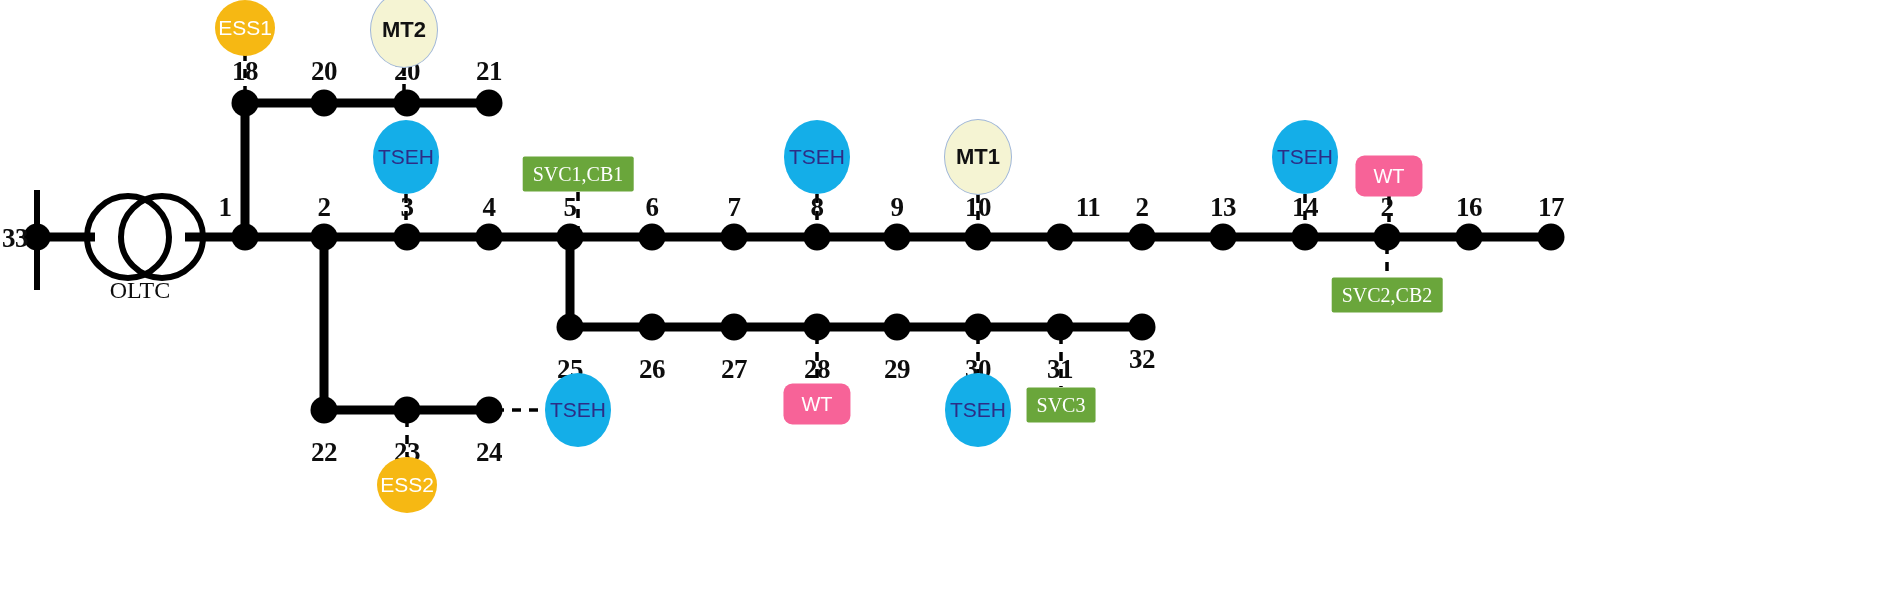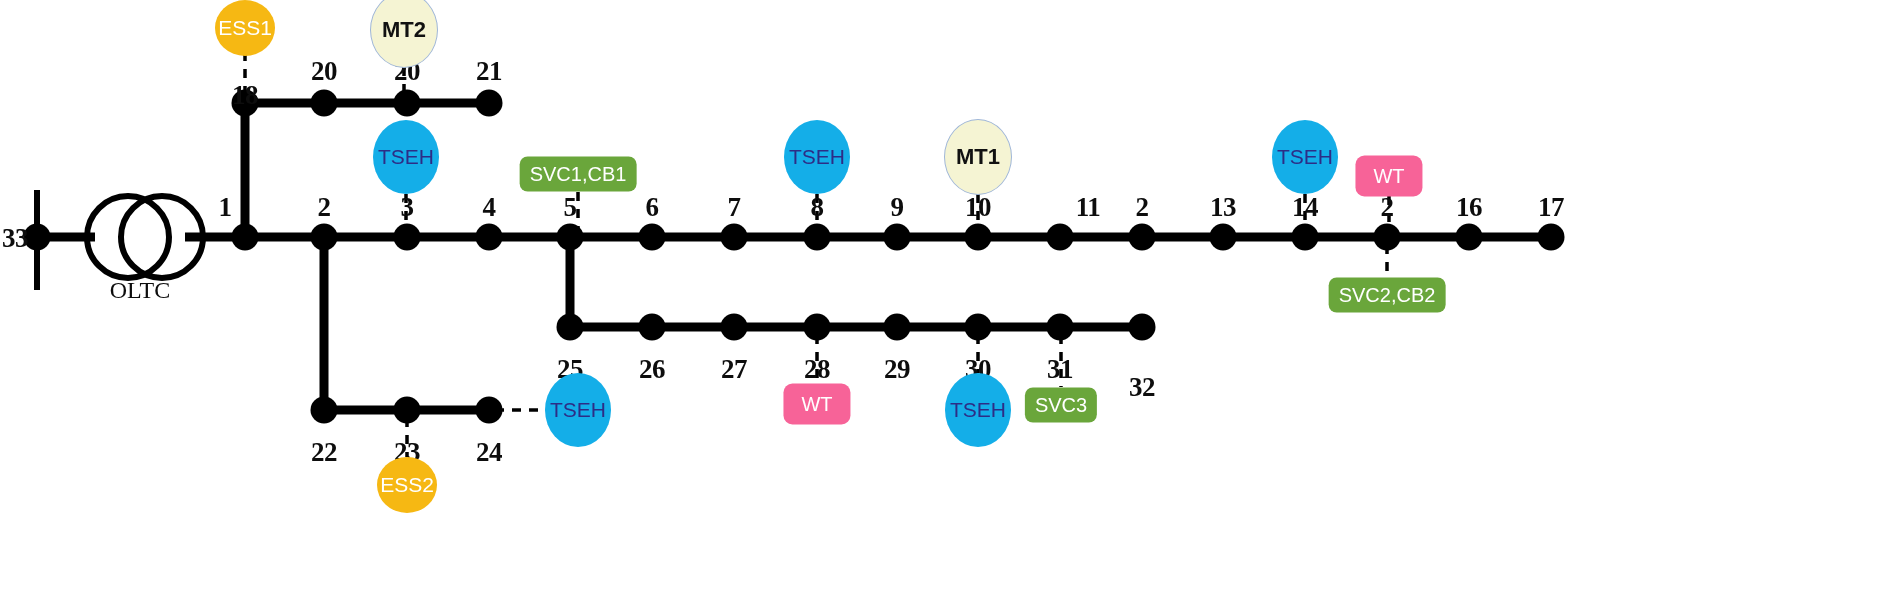--- a/index.html
+++ b/index.html
@@ -17,22 +17,22 @@
        font-family:"Liberation Sans",sans-serif;white-space:nowrap;}
   .dev-tseh{width:66px;height:74px;border-radius:50%;background:#14AEE8;
        color:#2d2d86;font-size:21px;font-weight:normal;}
   .dev-ess{width:60px;height:56px;border-radius:50%;background:#F6B813;
        color:#ffffff;font-size:21px;}
   .dev-mt{width:66px;height:74px;border-radius:50%;background:#F5F4D3;
        border:1.5px solid #9fb6d8;color:#111111;font-size:22px;font-weight:bold;}
   .dev-wt{background:#F76398;color:#ffffff;font-size:20px;
        padding:9px 18px;border-radius:9px;}
   .dev-svc{background:#6AA63B;color:#ffffff;font-size:20px;
-       padding:6px 10px;border-radius:8px;
-       font-family:Liberation Sans, sans-serif;}
+       padding:6px 10px;border-radius:2px;
+       font-family:Liberation Serif, serif;}
 </style>
 </head>
 <body>
 
 <div id="stage">
 
   <svg id="wires" viewBox="0 0 1900 616" xmlns="http://www.w3.org/2000/svg">
     <g id="solid-lines">
         <line x1="37" y1="237" x2="95" y2="237" stroke="#000000" stroke-width="9" stroke-linecap="butt"></line>
         <line x1="185" y1="237" x2="245" y2="237" stroke="#000000" stroke-width="9" stroke-linecap="butt"></line>
@@ -115,35 +115,35 @@
       <div class="busnum" style="left: 817px; top: 207px;">8</div>
       <div class="busnum" style="left: 897px; top: 207px;">9</div>
       <div class="busnum" style="left: 978px; top: 207px;">10</div>
       <div class="busnum" style="left: 1060px; top: 207px; margin-left: 28px;">11</div>
       <div class="busnum" style="left: 1142px; top: 207px;">2</div>
       <div class="busnum" style="left: 1223px; top: 207px;">13</div>
       <div class="busnum" style="left: 1305px; top: 207px;">14</div>
       <div class="busnum" style="left: 1387px; top: 207px;">2</div>
       <div class="busnum" style="left: 1469px; top: 207px;">16</div>
       <div class="busnum" style="left: 1551px; top: 207px;">17</div>
-      <div class="busnum" style="left: 245px; top: 71px; margin-top: 24px;">18</div>
+      <div class="busnum" style="left: 245px; top: 71px;">18</div>
       <div class="busnum" style="left: 324px; top: 71px;">20</div>
       <div class="busnum" style="left: 407px; top: 71px;">20</div>
       <div class="busnum" style="left: 489px; top: 71px;">21</div>
       <div class="busnum" style="left: 324px; top: 452px;">22</div>
       <div class="busnum" style="left: 407px; top: 452px;">23</div>
       <div class="busnum" style="left: 489px; top: 452px;">24</div>
       <div class="busnum" style="left: 570px; top: 369px;">25</div>
       <div class="busnum" style="left: 652px; top: 369px;">26</div>
       <div class="busnum" style="left: 734px; top: 369px;">27</div>
       <div class="busnum" style="left: 817px; top: 369px;">28</div>
       <div class="busnum" style="left: 897px; top: 369px;">29</div>
       <div class="busnum" style="left: 978px; top: 369px;">30</div>
       <div class="busnum" style="left: 1060px; top: 369px;">31</div>
-      <div class="busnum" style="left: 1142px; top: 387px;">32</div>
+      <div class="busnum" style="left: 1142px; top: 359px;">32</div>
     </div>
   <div id="device-layer">
       <div class="dev dev-ess" style="left: 245px; top: 28px;">ESS1</div>
       <div class="dev dev-mt" style="left: 404px; top: 30px;">MT2</div>
       <div class="dev dev-tseh" style="left: 406px; top: 157px;">TSEH</div>
       <div class="dev dev-svc" style="left: 578px; top: 174px;">SVC1,CB1</div>
       <div class="dev dev-tseh" style="left: 817px; top: 157px;">TSEH</div>
       <div class="dev dev-mt" style="left: 978px; top: 157px;">MT1</div>
       <div class="dev dev-tseh" style="left: 1305px; top: 157px;">TSEH</div>
       <div class="dev dev-wt" style="left: 1389px; top: 176px;">WT</div>

